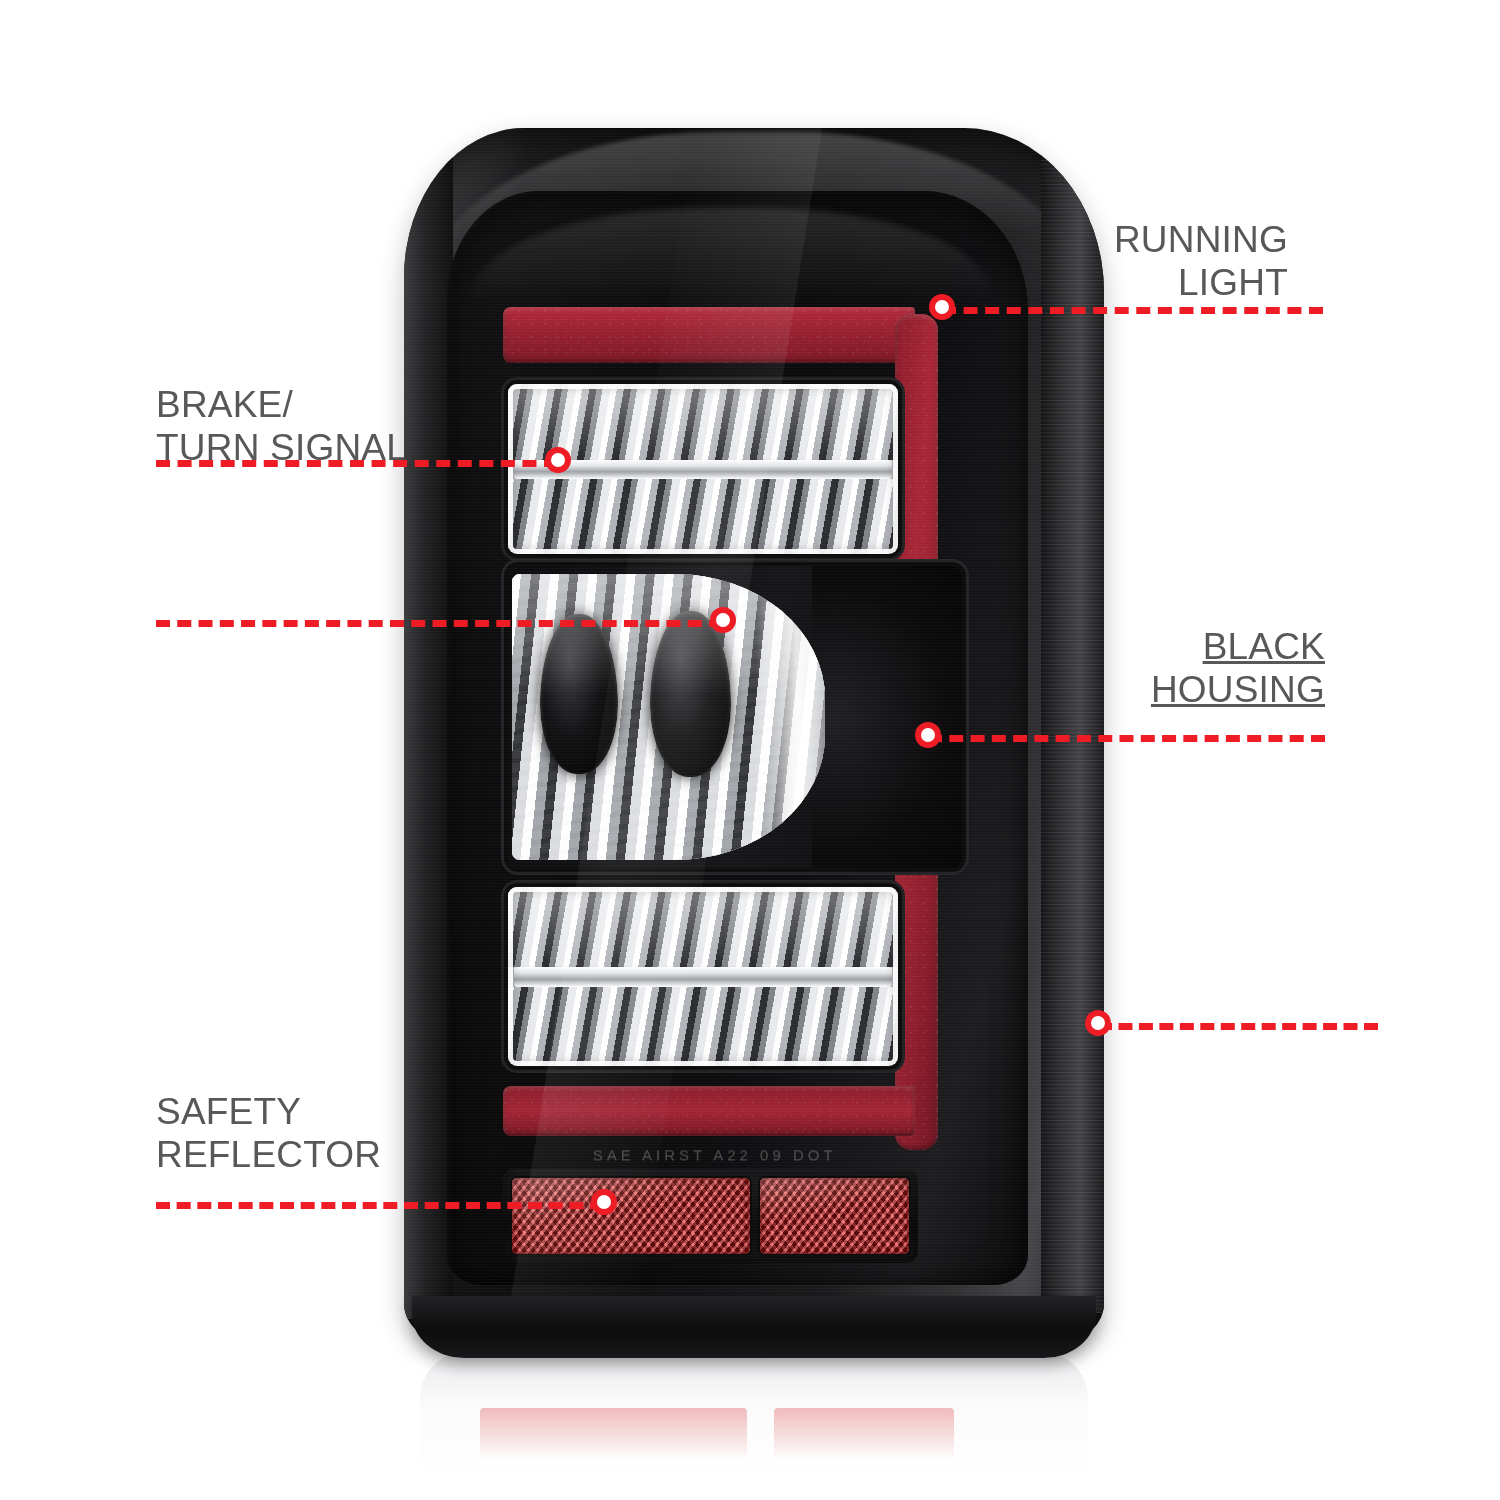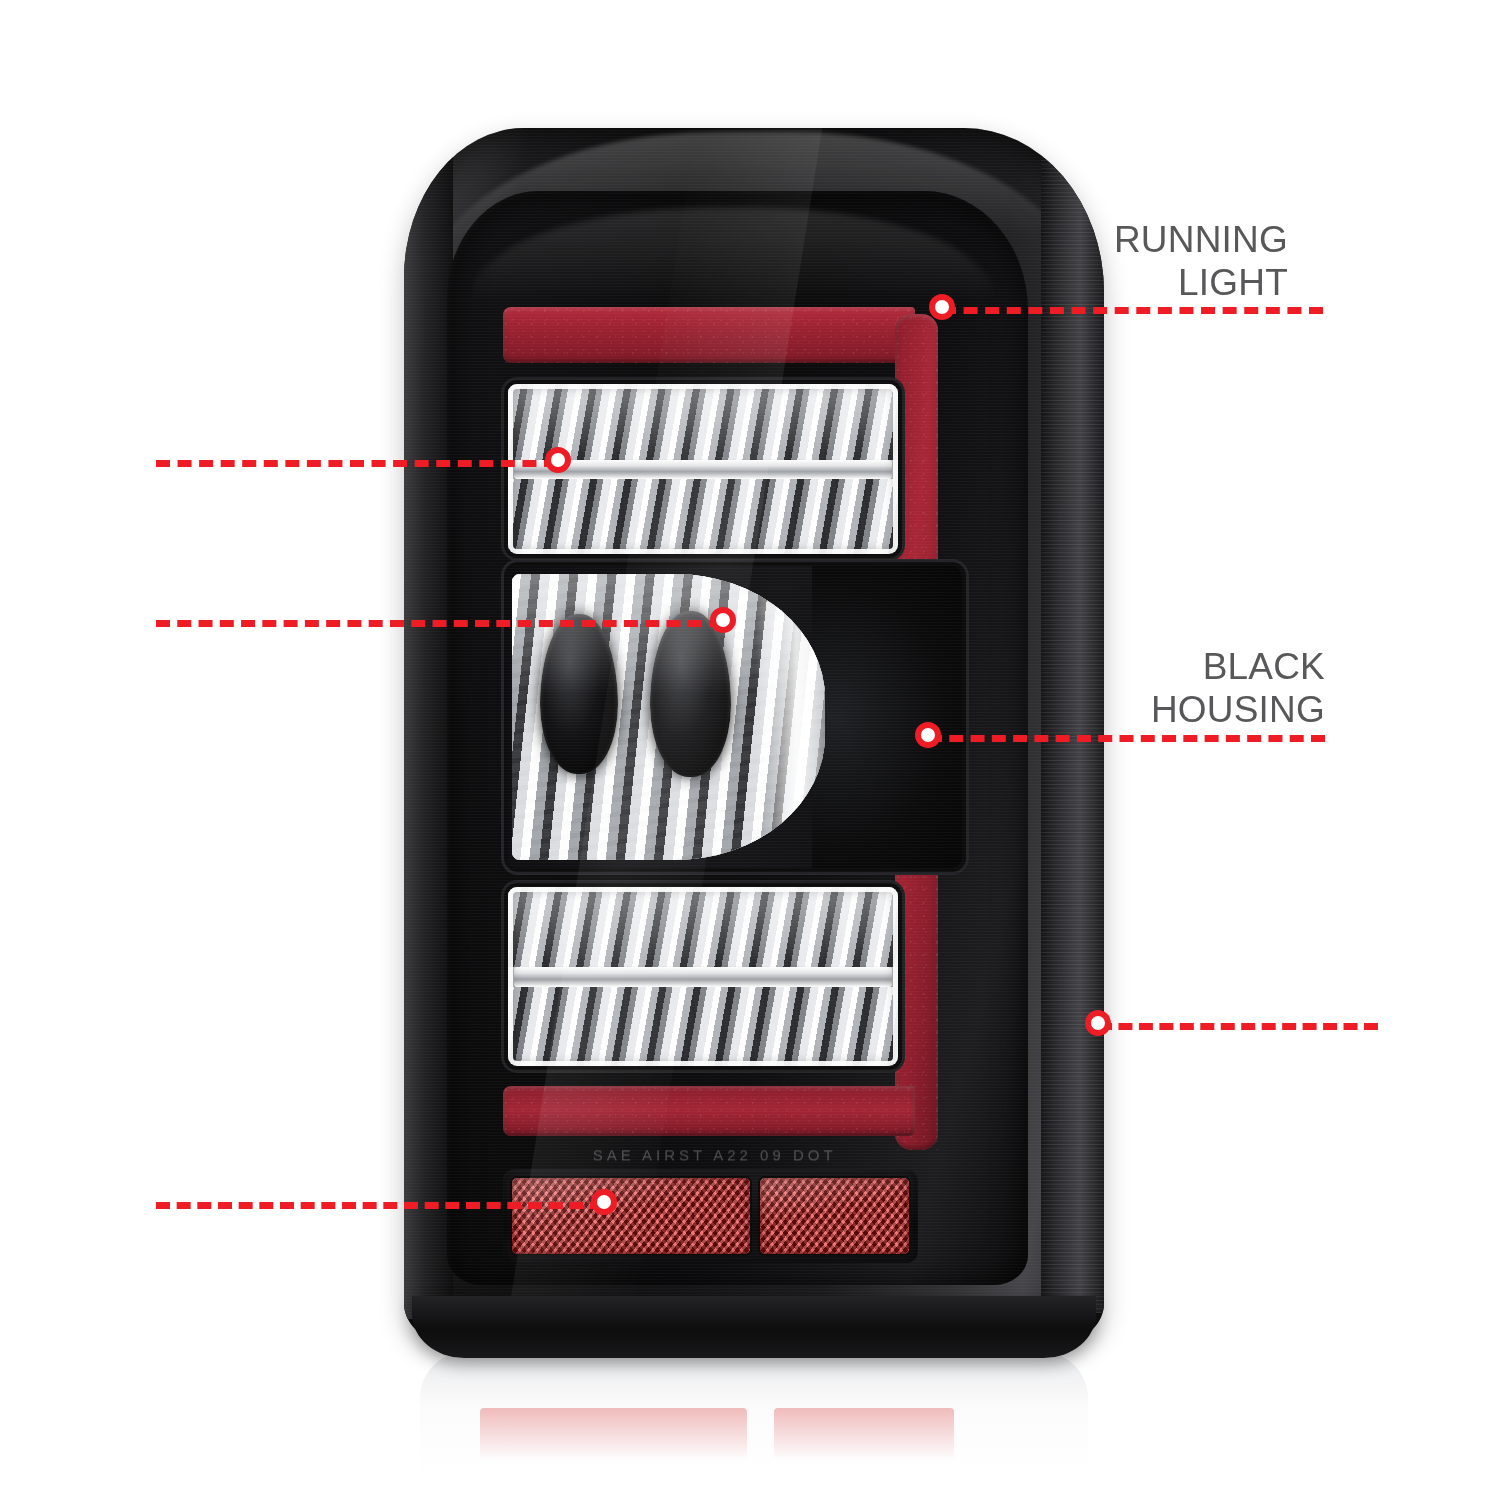--- a/index.html
+++ b/index.html
@@ -366,30 +366,34 @@
   <div id="reflection">
     <div class="ref-red" style="left:9%;width:40%;"></div>
     <div class="ref-red" style="left:53%;width:27%;"></div>
   </div>
 
   <div class="callout-label ca-right" id="lbl-running-light" style="right:212px;top:218px;width:420px;">RUNNING
 LIGHT</div>
   <div class="leader" style="left:942px;top:307px;width:381px;"></div>
   <div class="dot" style="left:942px;top:307px;"></div>
 
+  <div class="callout-label ca-left" id="lbl-brake" style="left:156px;top:383px;width:460px;">BRAKE/
+TURN SIGNAL</div>
   <div class="leader" style="left:156px;top:460px;width:402px;"></div>
   <div class="dot" style="left:558px;top:460px;"></div>
 
   <div class="leader" style="left:156px;top:620px;width:567px;"></div>
   <div class="dot" style="left:723px;top:620px;"></div>
 
-  <div class="callout-label ca-right" id="lbl-black-housing" style="right:175px;top:645px;width:420px;">BLACK
+  <div class="callout-label ca-right" id="lbl-black-housing" style="right:175px;top:625px;width:420px;text-decoration:underline;">BLACK
 HOUSING</div>
   <div class="leader" style="left:928px;top:735px;width:397px;"></div>
   <div class="dot" style="left:928px;top:735px;"></div>
 
   <div class="leader" style="left:1098px;top:1023px;width:280px;"></div>
   <div class="dot" style="left:1098px;top:1023px;"></div>
 
+  <div class="callout-label ca-left" id="lbl-safety" style="left:156px;top:1090px;width:460px;">SAFETY
+REFLECTOR</div>
   <div class="leader" style="left:156px;top:1202px;width:448px;"></div>
   <div class="dot" style="left:604px;top:1202px;"></div>
 
 </div>
 
 </body></html>

